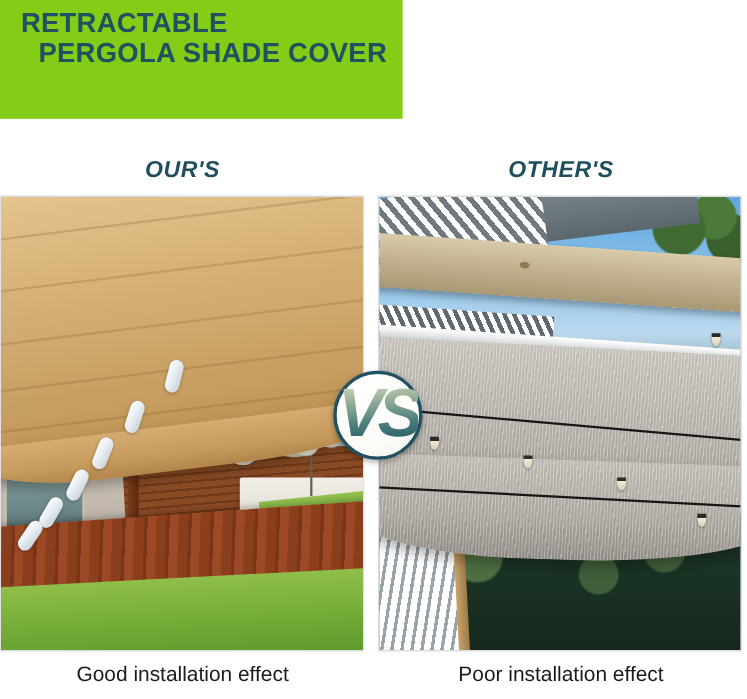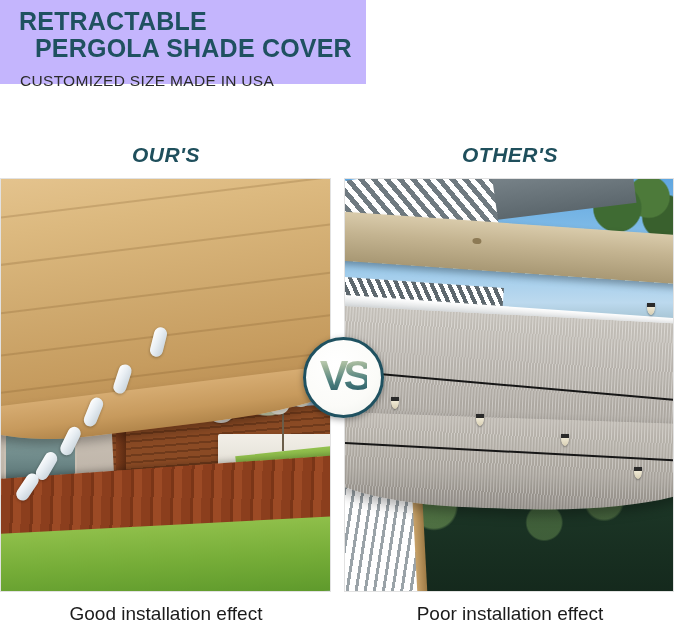--- a/index.html
+++ b/index.html
@@ -7,22 +7,22 @@
   body{
     width:679px;height:635px;
     background:#ffffff;
     font-family:"Liberation Sans","DejaVu Sans",sans-serif;
     overflow:hidden;position:relative;
   }
   .page{position:relative;width:679px;height:635px;background:#fff;}
 
   
   .banner{
-    position:absolute;left:0;top:0;width:366px;height:84px;
-    background:#c4b5fd;
+    position:absolute;left:0;top:0;width:366px;height:108px;
+    background:#84cc16;
   }
   .banner-title{
     position:absolute;left:19px;top:8px;width:340px;
     color:#1f5160;
     font-size:25px;line-height:27px;
     font-weight:bold;letter-spacing:0.2px;
   }
   .banner-title .l2{display:block;margin-left:16px;}
   .banner-sub{
     position:absolute;left:20px;top:72px;
@@ -253,21 +253,21 @@
   .vs{
     position:absolute;left:303px;top:337px;width:75px;height:75px;
     border-radius:50%;
     background:radial-gradient(circle at 40% 32%,#ffffff 0%,#fbfbf8 62%,#eef0ec 100%);
     border:3px solid #1f5160;
     box-shadow:0 2px 6px rgba(0,0,0,.35);
     display:flex;align-items:center;justify-content:center;
     z-index:6;
   }
   .vs-text{
-    font-size:43px;font-weight:bold;
+    font-size:62px;font-weight:bold;font-style:italic;
     letter-spacing:-5px;
     line-height:1;
     background:linear-gradient(175deg,#dfe6cd 0%,#9fb59a 28%,#4d7f7e 62%,#1d4f5e 100%);
     -webkit-background-clip:text;background-clip:text;
     color:transparent;
     -webkit-text-fill-color:transparent;
     transform:translateY(-2px);
   }
 
   
@@ -281,21 +281,20 @@
 </head>
 <body>
 
 <div class="page">
 
   <div class="banner">
     <div class="banner-title">
       <span class="l1">RETRACTABLE</span>
       <span class="l2">PERGOLA SHADE COVER</span>
     </div>
-    <div class="banner-sub">CUSTOMIZED SIZE MADE IN USA</div>
   </div>
 
   <div class="col-head right">OTHER'S</div>
   <div class="col-head left">OUR'S</div>
 
   <div class="photo left">
     <div class="shot">
       <div class="l-sky"></div>
       <div class="l-house"></div>
       <div class="l-door"></div>

